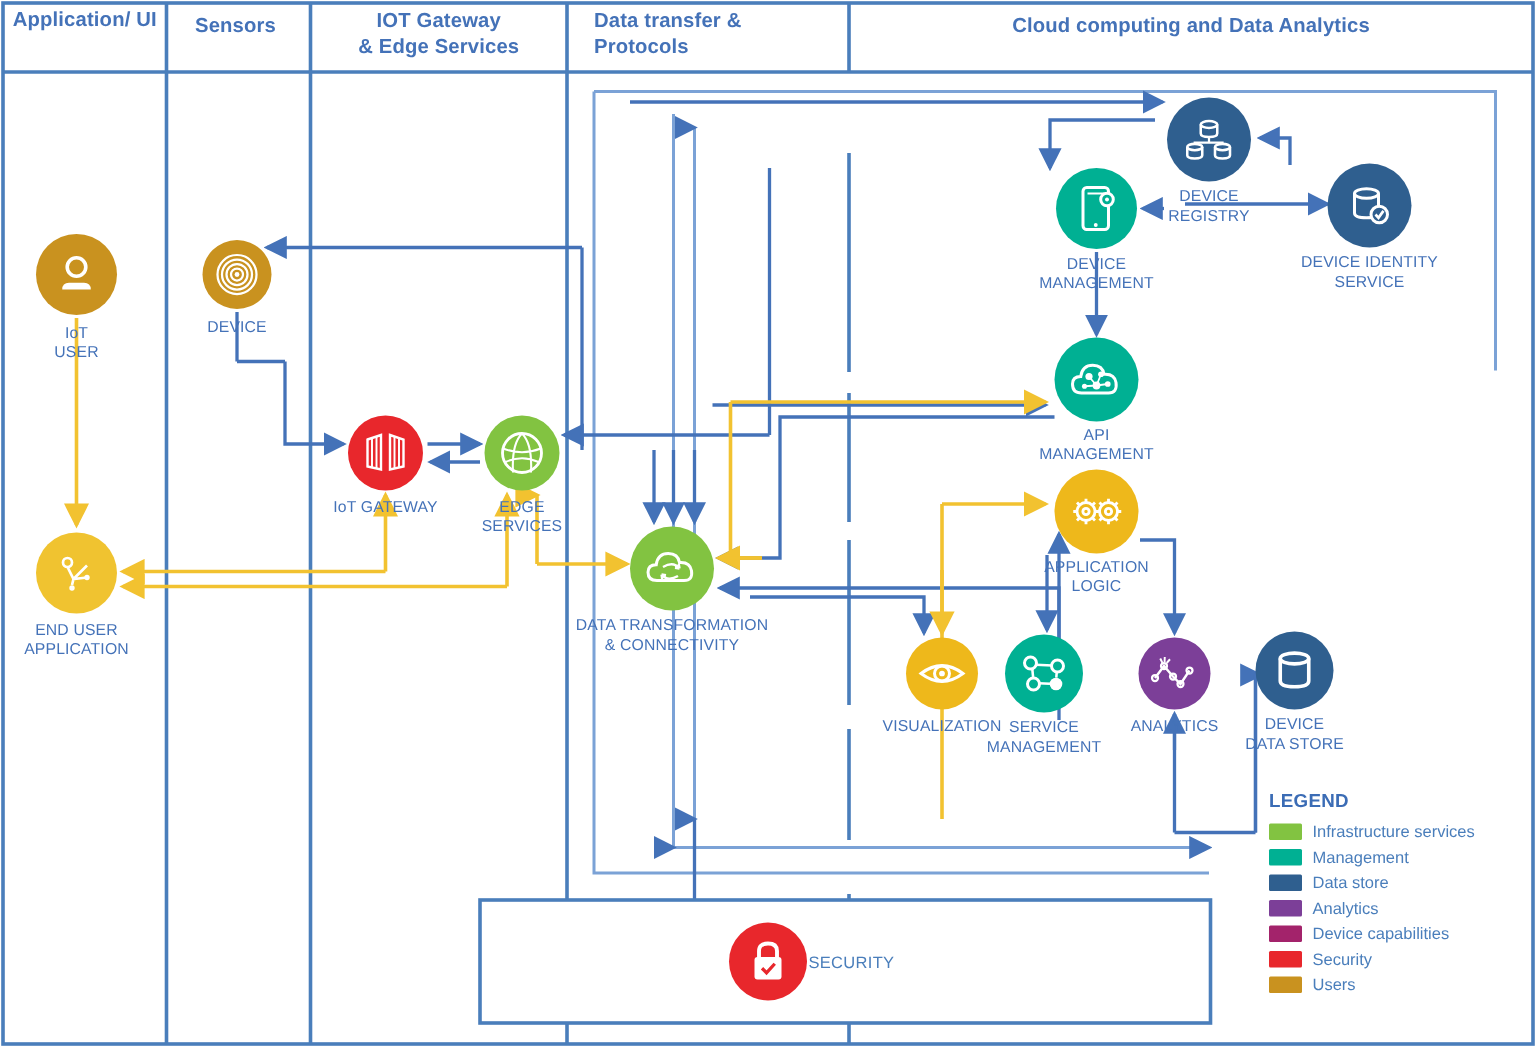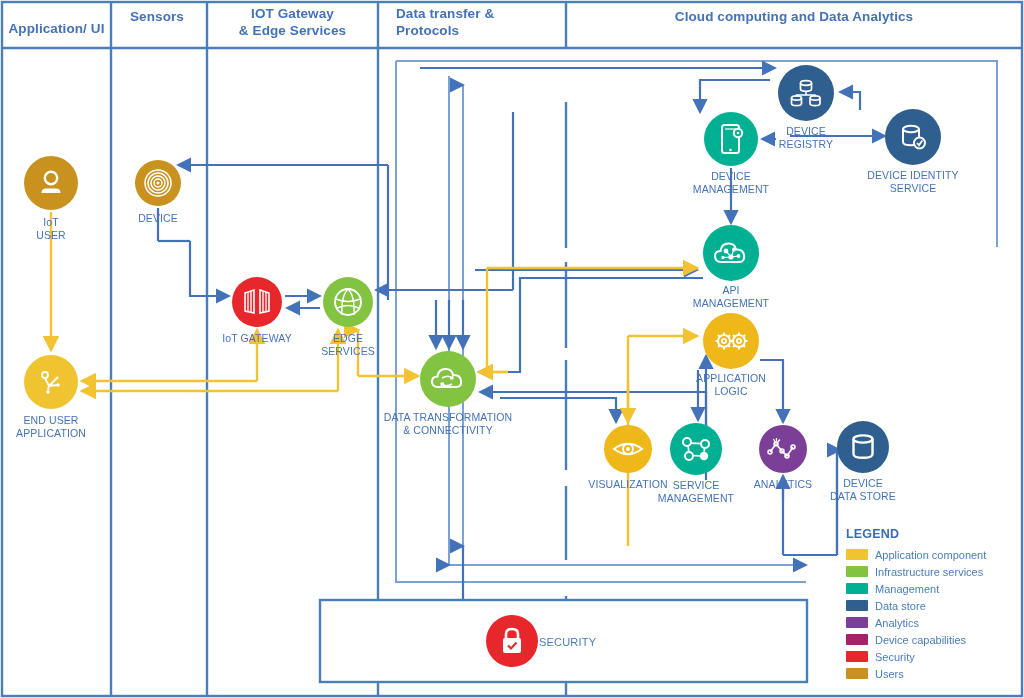--- a/index.html
+++ b/index.html
@@ -191,21 +191,21 @@
 
     <path class="yn" d="M628,480 L628,336"></path>
     <path class="y" d="M628,336 L697,336"></path>
 
     <path class="yn" d="M628,425 L628,425"></path>
     <path class="y" d="M628,380 L628,422"></path>
 
     <path class="yn" d="M628,546 L628,480"></path>
   </svg>
 
-  <div class="col-header" style="left:4px;top:20px;width:105px;">
+  <div class="col-header" style="left:4px;top:4px;width:105px;">
     <span>Application/ UI</span>
   </div>
   <div class="col-header" style="left:113px;top:8px;width:88px;">
     <span>Sensors</span>
   </div>
   <div class="col-header" style="left:209px;top:5px;width:167px;">
     <div>IOT Gateway</div>
     <div>&amp; Edge Services</div>
   </div>
   <div class="col-header" style="left:568px;top:8px;width:452px;">
@@ -458,24 +458,20 @@
     </div>
   </div>
   <div id="sec-label" style="left:539px;top:636px;">
     <span>SECURITY</span>
   </div>
 
   <div id="legend">
     <div class="ltitle">LEGEND</div>
 
     <div class="lrow">
-      <div class="lsw" style="background:#f0c330;"></div>
-      <div class="ltxt">Application component</div>
-    </div>
-    <div class="lrow">
       <div class="lsw" style="background:#82c341;"></div>
       <div class="ltxt">Infrastructure services</div>
     </div>
     <div class="lrow">
       <div class="lsw" style="background:#00b093;"></div>
       <div class="ltxt">Management</div>
     </div>
     <div class="lrow">
       <div class="lsw" style="background:#2f5f8f;"></div>
       <div class="ltxt">Data store</div>

